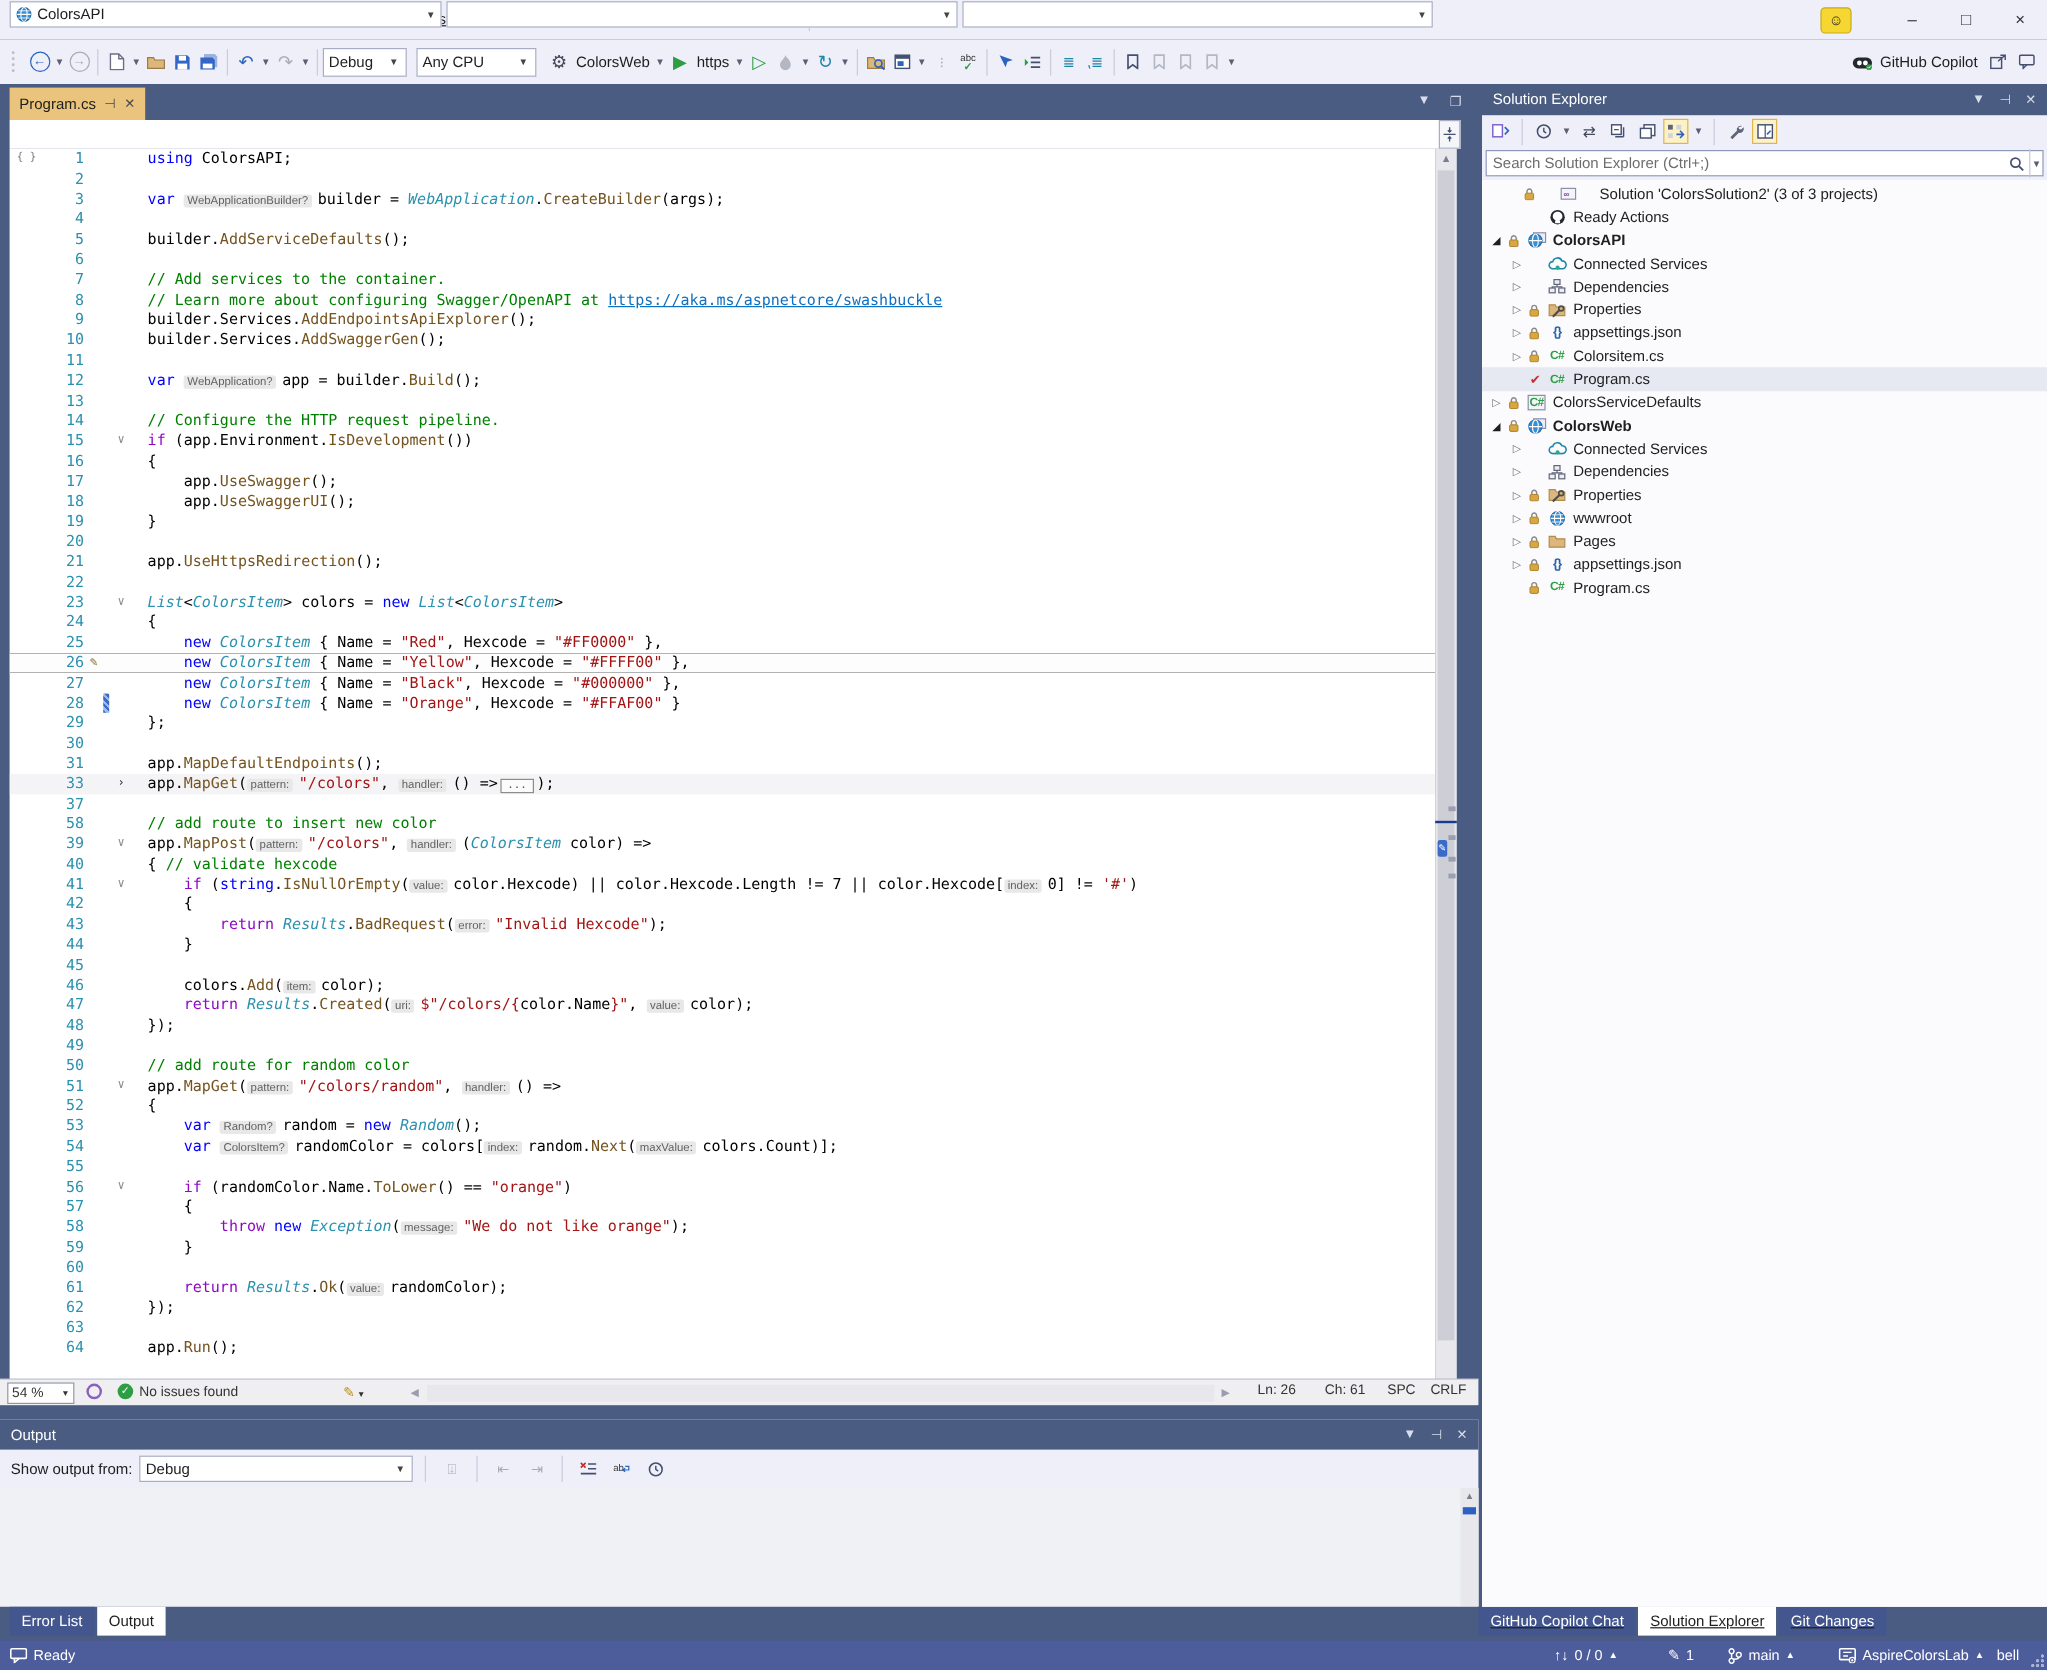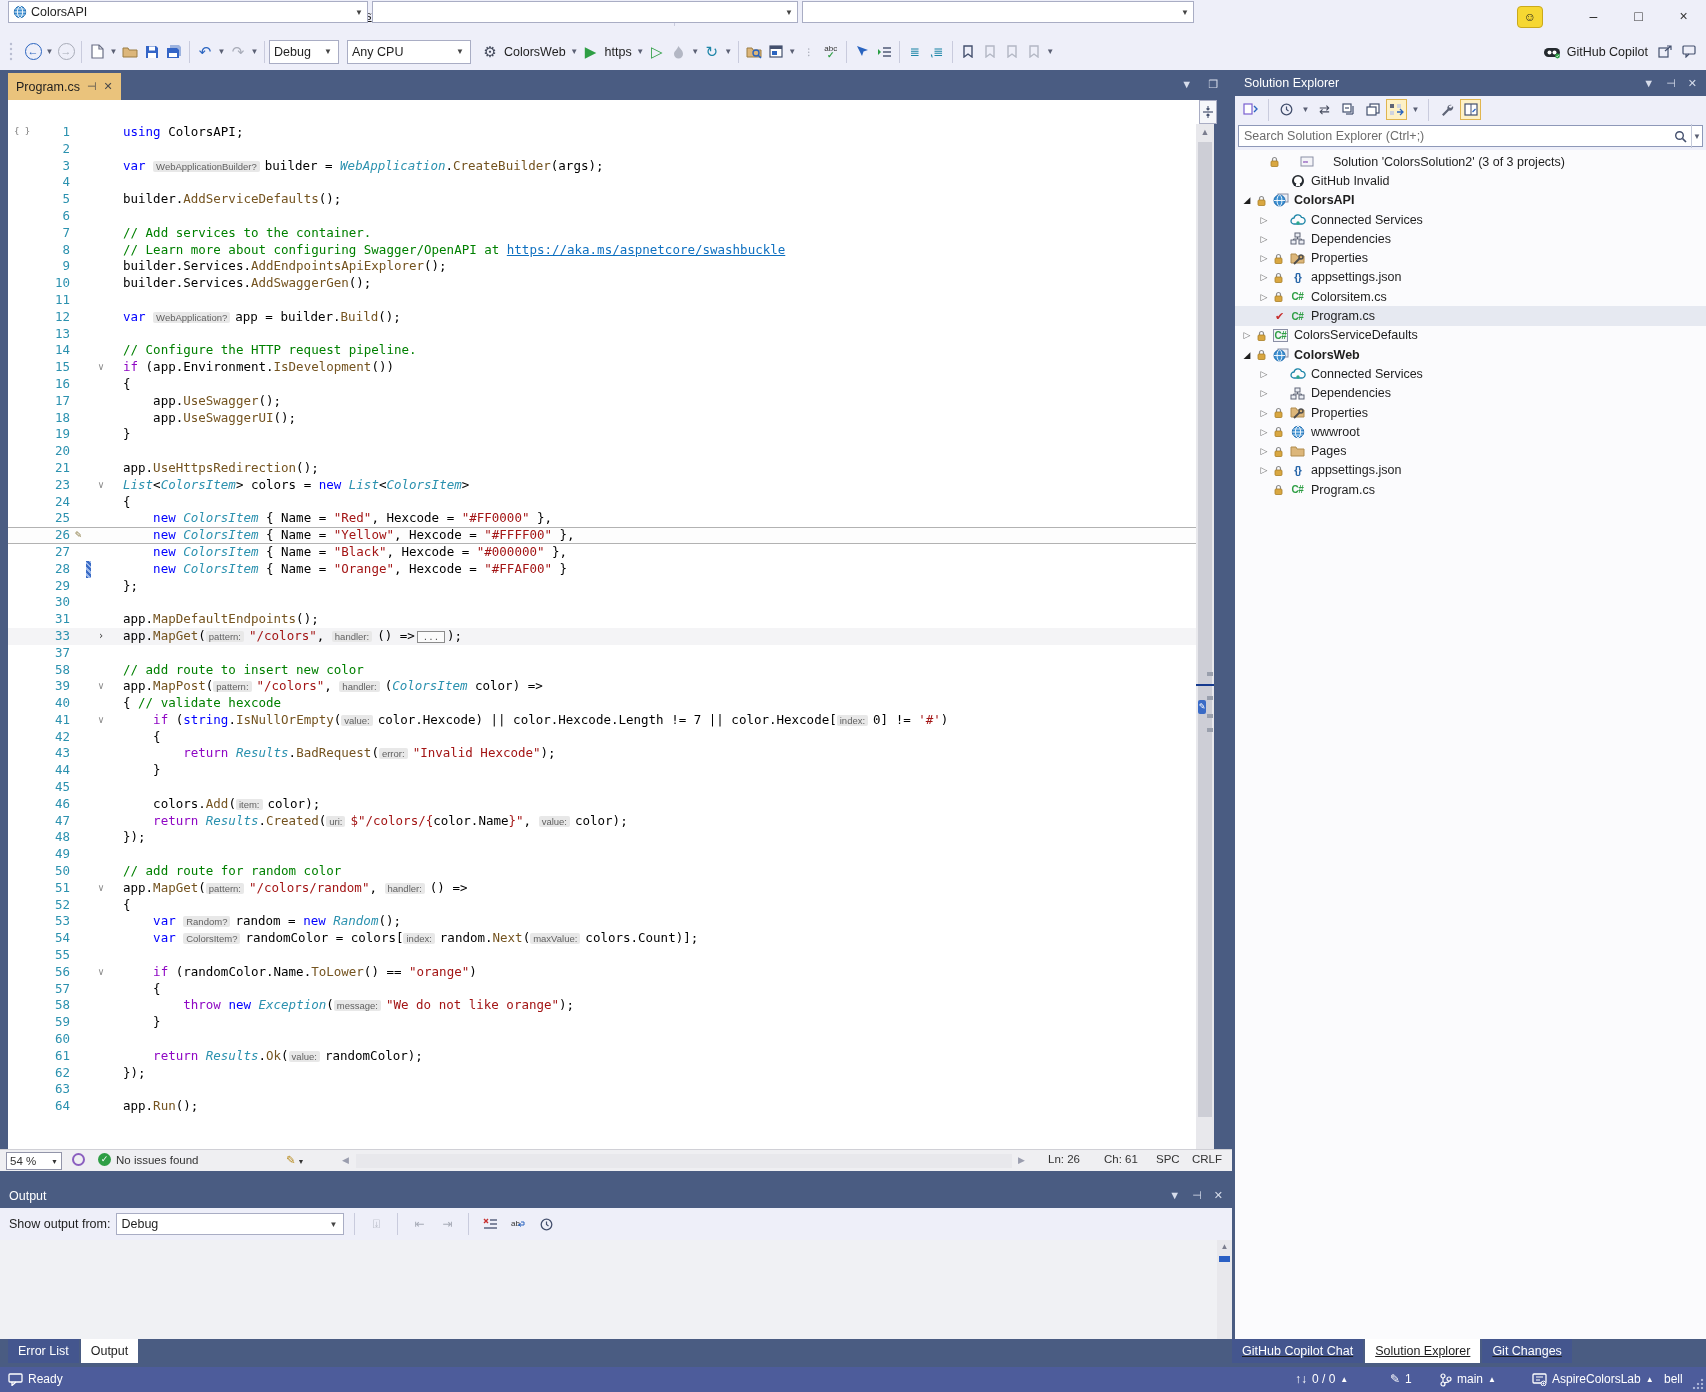--- a/index.html
+++ b/index.html
@@ -231,21 +231,21 @@
     <span class="tb-btn">
         <span class="tb-glyph gray">↷</span>
       </span>
     <span class="tb-dd">▼</span>
     <span class="tb-sep"></span>
     <span class="combo" style="width:70px">
       <span class="cval">Debug</span>
         <span class="carr">▼</span>
     </span>
     <span style="width:8px"></span>
-    <span class="combo" style="width:124px">
+    <span class="combo" style="width:100px">
       <span class="cval">Any CPU</span>
         <span class="carr">▼</span>
     </span>
     <span style="width:8px"></span>
     <span class="tb-btn">
         <span class="tb-glyph dark">⚙</span>
       </span>
     <span class="run-label">ColorsWeb</span>
     <span class="tb-dd">▼</span>
     <span class="tb-btn">
@@ -416,20 +416,21 @@
       <div class="crow"><span class="ln">12</span><span class="gmark"></span><span class="chg"></span><span class="fold"></span><span class="ctext"><span class="tk tk-k">var</span><span class="tk tk-p"> </span><span class="tk tk-h">WebApplication?</span><span class="tk tk-p">app = builder.</span><span class="tk tk-m">Build</span><span class="tk tk-p">();</span></span></div>
       <div class="crow"><span class="ln">13</span><span class="gmark"></span><span class="chg"></span><span class="fold"></span><span class="ctext"></span></div>
       <div class="crow"><span class="ln">14</span><span class="gmark"></span><span class="chg"></span><span class="fold"></span><span class="ctext"><span class="tk tk-c">// Configure the HTTP request pipeline.</span></span></div>
       <div class="crow"><span class="ln">15</span><span class="gmark"></span><span class="chg"></span><span class="fold">∨</span><span class="ctext"><span class="tk tk-cf">if</span><span class="tk tk-p"> (app.Environment.</span><span class="tk tk-m">IsDevelopment</span><span class="tk tk-p">())</span></span></div>
       <div class="crow"><span class="ln">16</span><span class="gmark"></span><span class="chg"></span><span class="fold"></span><span class="ctext"><span class="tk tk-p">{</span></span></div>
       <div class="crow"><span class="ln">17</span><span class="gmark"></span><span class="chg"></span><span class="fold"></span><span class="ctext"><span class="tk tk-p">    app.</span><span class="tk tk-m">UseSwagger</span><span class="tk tk-p">();</span></span></div>
       <div class="crow"><span class="ln">18</span><span class="gmark"></span><span class="chg"></span><span class="fold"></span><span class="ctext"><span class="tk tk-p">    app.</span><span class="tk tk-m">UseSwaggerUI</span><span class="tk tk-p">();</span></span></div>
       <div class="crow"><span class="ln">19</span><span class="gmark"></span><span class="chg"></span><span class="fold"></span><span class="ctext"><span class="tk tk-p">}</span></span></div>
       <div class="crow"><span class="ln">20</span><span class="gmark"></span><span class="chg"></span><span class="fold"></span><span class="ctext"></span></div>
       <div class="crow"><span class="ln">21</span><span class="gmark"></span><span class="chg"></span><span class="fold"></span><span class="ctext"><span class="tk tk-p">app.</span><span class="tk tk-m">UseHttpsRedirection</span><span class="tk tk-p">();</span></span></div>
+      <div class="crow"><span class="ln">22</span><span class="gmark"></span><span class="chg"></span><span class="fold"></span><span class="ctext"></span></div>
       <div class="crow"><span class="ln">23</span><span class="gmark"></span><span class="chg"></span><span class="fold">∨</span><span class="ctext"><span class="tk tk-t">List</span><span class="tk tk-p">&lt;</span><span class="tk tk-t">ColorsItem</span><span class="tk tk-p">&gt; colors = </span><span class="tk tk-k">new</span><span class="tk tk-p"> </span><span class="tk tk-t">List</span><span class="tk tk-p">&lt;</span><span class="tk tk-t">ColorsItem</span><span class="tk tk-p">&gt;</span></span></div>
       <div class="crow"><span class="ln">24</span><span class="gmark"></span><span class="chg"></span><span class="fold"></span><span class="ctext"><span class="tk tk-p">{</span></span></div>
       <div class="crow"><span class="ln">25</span><span class="gmark"></span><span class="chg"></span><span class="fold"></span><span class="ctext"><span class="tk tk-p">    </span><span class="tk tk-k">new</span><span class="tk tk-p"> </span><span class="tk tk-t">ColorsItem</span><span class="tk tk-p"> { Name = </span><span class="tk tk-s">"Red"</span><span class="tk tk-p">, Hexcode = </span><span class="tk tk-s">"#FF0000"</span><span class="tk tk-p"> },</span></span></div>
       <div class="crow cur"><span class="ln">26</span><span class="gmark">✎</span><span class="chg"></span><span class="fold"></span><span class="ctext"><span class="tk tk-p">    </span><span class="tk tk-k">new</span><span class="tk tk-p"> </span><span class="tk tk-t">ColorsItem</span><span class="tk tk-p"> { Name = </span><span class="tk tk-s">"Yellow"</span><span class="tk tk-p">, Hexcode = </span><span class="tk tk-s">"#FFFF00"</span><span class="tk tk-p"> },</span></span></div>
       <div class="crow"><span class="ln">27</span><span class="gmark"></span><span class="chg"></span><span class="fold"></span><span class="ctext"><span class="tk tk-p">    </span><span class="tk tk-k">new</span><span class="tk tk-p"> </span><span class="tk tk-t">ColorsItem</span><span class="tk tk-p"> { Name = </span><span class="tk tk-s">"Black"</span><span class="tk tk-p">, Hexcode = </span><span class="tk tk-s">"#000000"</span><span class="tk tk-p"> },</span></span></div>
       <div class="crow"><span class="ln">28</span><span class="gmark"></span><span class="chg"><span class="bar" style="display: block;"></span></span><span class="fold"></span><span class="ctext"><span class="tk tk-p">    </span><span class="tk tk-k">new</span><span class="tk tk-p"> </span><span class="tk tk-t">ColorsItem</span><span class="tk tk-p"> { Name = </span><span class="tk tk-s">"Orange"</span><span class="tk tk-p">, Hexcode = </span><span class="tk tk-s">"#FFAF00"</span><span class="tk tk-p"> }</span></span></div>
       <div class="crow"><span class="ln">29</span><span class="gmark"></span><span class="chg"></span><span class="fold"></span><span class="ctext"><span class="tk tk-p">};</span></span></div>
       <div class="crow"><span class="ln">30</span><span class="gmark"></span><span class="chg"></span><span class="fold"></span><span class="ctext"></span></div>
       <div class="crow"><span class="ln">31</span><span class="gmark"></span><span class="chg"></span><span class="fold"></span><span class="ctext"><span class="tk tk-p">app.</span><span class="tk tk-m">MapDefaultEndpoints</span><span class="tk tk-p">();</span></span></div>
       <div class="crow band"><span class="ln">33</span><span class="gmark"></span><span class="chg"></span><span class="fold" style="color: rgb(51, 51, 51);">›</span><span class="ctext"><span class="tk tk-p">app.</span><span class="tk tk-m">MapGet</span><span class="tk tk-p">(</span><span class="tk tk-h">pattern:</span><span class="tk tk-s">"/colors"</span><span class="tk tk-p">, </span><span class="tk tk-h">handler:</span><span class="tk tk-p">() =&gt;</span><span class="tk tk-box">...</span><span class="tk tk-p">);</span></span></div>
@@ -706,21 +707,21 @@
         </div>
         <div class="trow" style="padding-left: 23px;">
           <span class="exp"></span>
           <span class="lockslot"></span>
           <span class="ticon">
             <svg width="14" height="14">
               <circle cx="7" cy="7" r="6" fill="#24292f"></circle>
               <path d="M5 12c0-1.5-.5-2 .5-2.5C3.5 9 3 7.5 3 6.2 3 4 4.8 2.5 7 2.5S11 4 11 6.2c0 1.3-.5 2.8-2.5 3.3 1 .5.5 1 .5 2.5" fill="#fff"></path>
             </svg>
           </span>
-          <span class="tlabel">GitHub Invalid</span>
+          <span class="tlabel">Ready Actions</span>
         </div>
         <div class="trow bold" style="padding-left: 6px;">
           <span class="exp open">◢</span>
           <span class="lockslot">
             <svg width="9" height="11">
               <path d="M2.5 5V3.5a2 2 0 0 1 4 0V5" fill="none" stroke="#8a8a8a" stroke-width="1.2"></path>
               <rect x="1" y="5" width="7" height="5.5" rx="1" fill="#d9a741" stroke="#a87f27" stroke-width=".8"></rect>
             </svg>
           </span>
           <span class="ticon">

